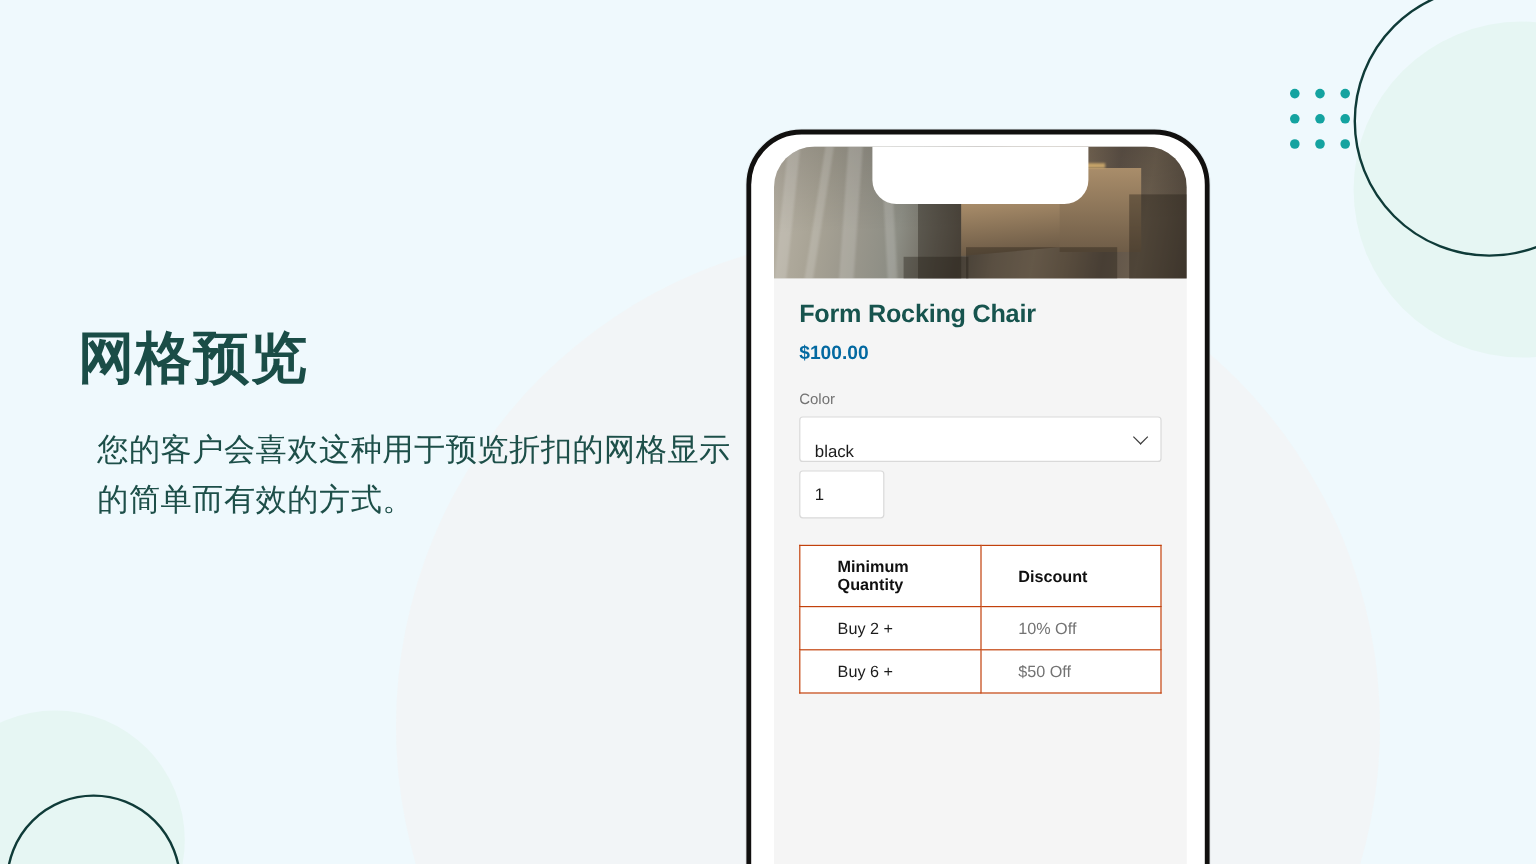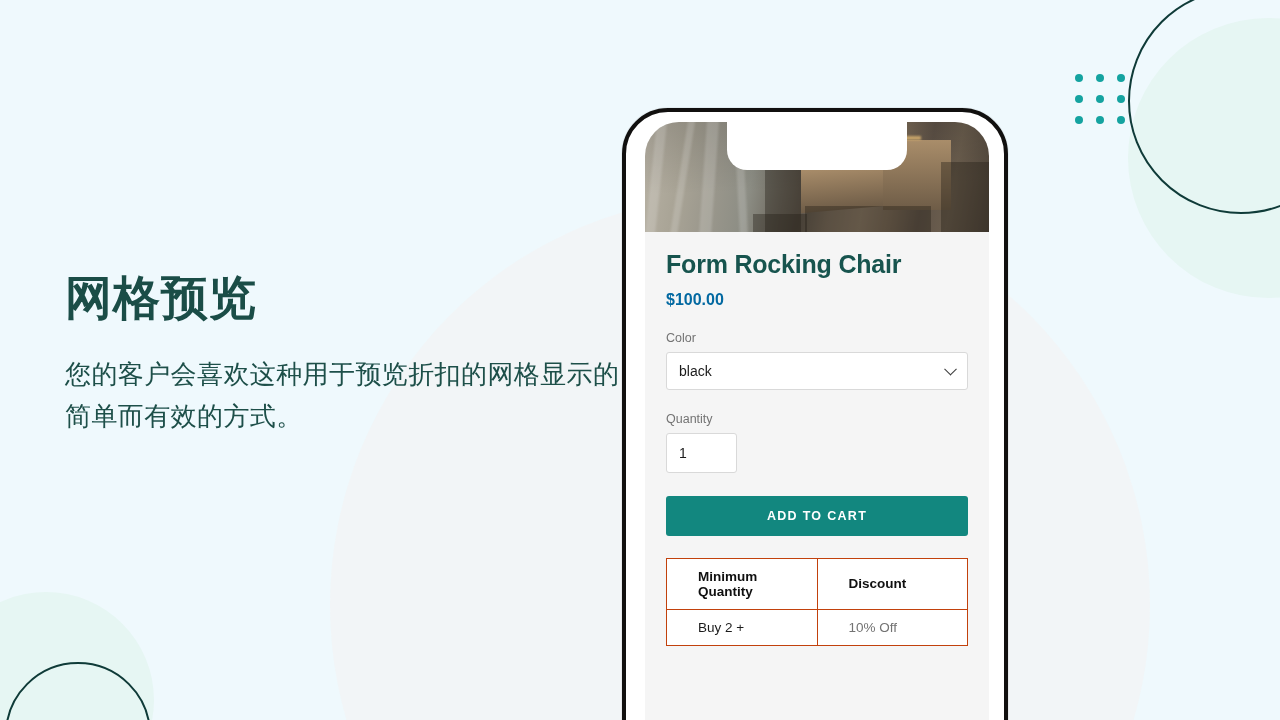--- a/index.html
+++ b/index.html
@@ -65,20 +65,21 @@
     color:#1a4d47;
     letter-spacing:1px;
     line-height:1.12;
   }
   .subcopy {
     margin-top:28px;
     font-size:26px;
     color:#1d4f49;
     line-height:1.62;
     letter-spacing:.4px;
+    margin-left:16px;
   }
 
   
   .phone {
     position:absolute;
     left:622px; top:108px;
     width:386px; height:680px;
     border:4px solid #11100f;
     border-radius:46px;
     background:#ffffff;
@@ -127,39 +128,39 @@
     background:rgba(35,28,22,.38);
   }
   .photo-warm {
     position:absolute;
     background:linear-gradient(180deg,#a98d6a,#6e5c47);
   }
 
   
   .info { padding:18px 21px 0 21px; }
   .product-title {
-    font-size:25px; font-weight:bold;
+    font-size:21px; font-weight:bold;
     color:#17544e; letter-spacing:-.2px;
     line-height:1.15;
   }
   .product-price {
     margin-top:12px;
     font-size:16px; font-weight:bold; color:#0369a1;
   }
   .field-label {
     margin-top:22px;
     font-size:12.5px; color:#737373;
   }
   .select-box {
     margin-top:7px;
     height:38px;
     background:#fff;
     border:1px solid #d9d9d9;
     border-radius:3px;
-    display:flex; align-items:center;
+    display:flex; align-items:flex-end;
     padding:0 12px;
     font-size:14px; color:#1b1b1b;
     position:relative;
   }
   .select-box .chev {
     position:absolute; right:12px; top:50%;
     width:9px; height:9px;
     border-right:1.6px solid #3b3b3b;
     border-bottom:1.6px solid #3b3b3b;
     transform:translateY(-70%) rotate(45deg);
@@ -256,37 +257,39 @@
     <div class="info">
       <div class="product-title">Form Rocking Chair</div>
       <div class="product-price">$100.00</div>
 
       <div class="field-label">Color</div>
       <div class="select-box">
         <span>black</span>
         <span class="chev"></span>
       </div>
 
-      <div class="field-label">Quantity</div>
       <div class="qty-box">
         <span>1</span>
       </div>
 
-      <button class="cart-btn">ADD TO CART</button>
 
       <table class="discount-table">
         <thead>
           <tr>
             <th>Minimum Quantity</th>
             <th>Discount</th>
           </tr>
         </thead>
         <tbody>
           <tr>
             <td class="qty">Buy 2 +</td>
             <td class="disc">10% Off</td>
           </tr>
+          <tr>
+            <td class="qty">Buy 6 +</td>
+            <td class="disc">$50 Off</td>
+          </tr>
         </tbody>
       </table>
     </div>
 
   </div>
 </div>
 
 </body></html>

